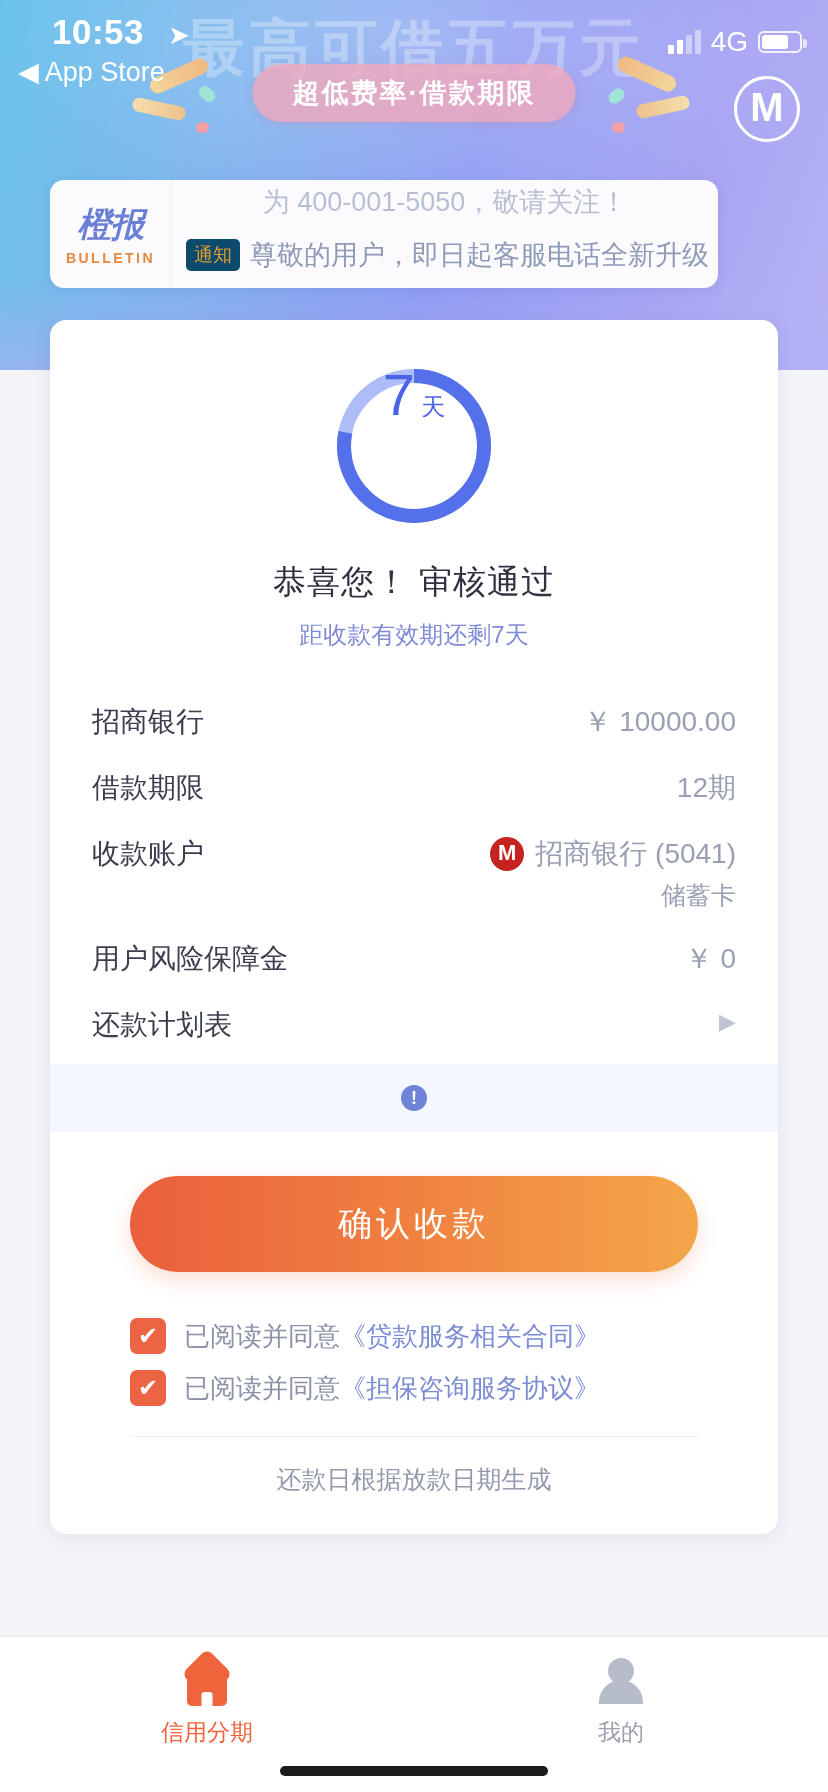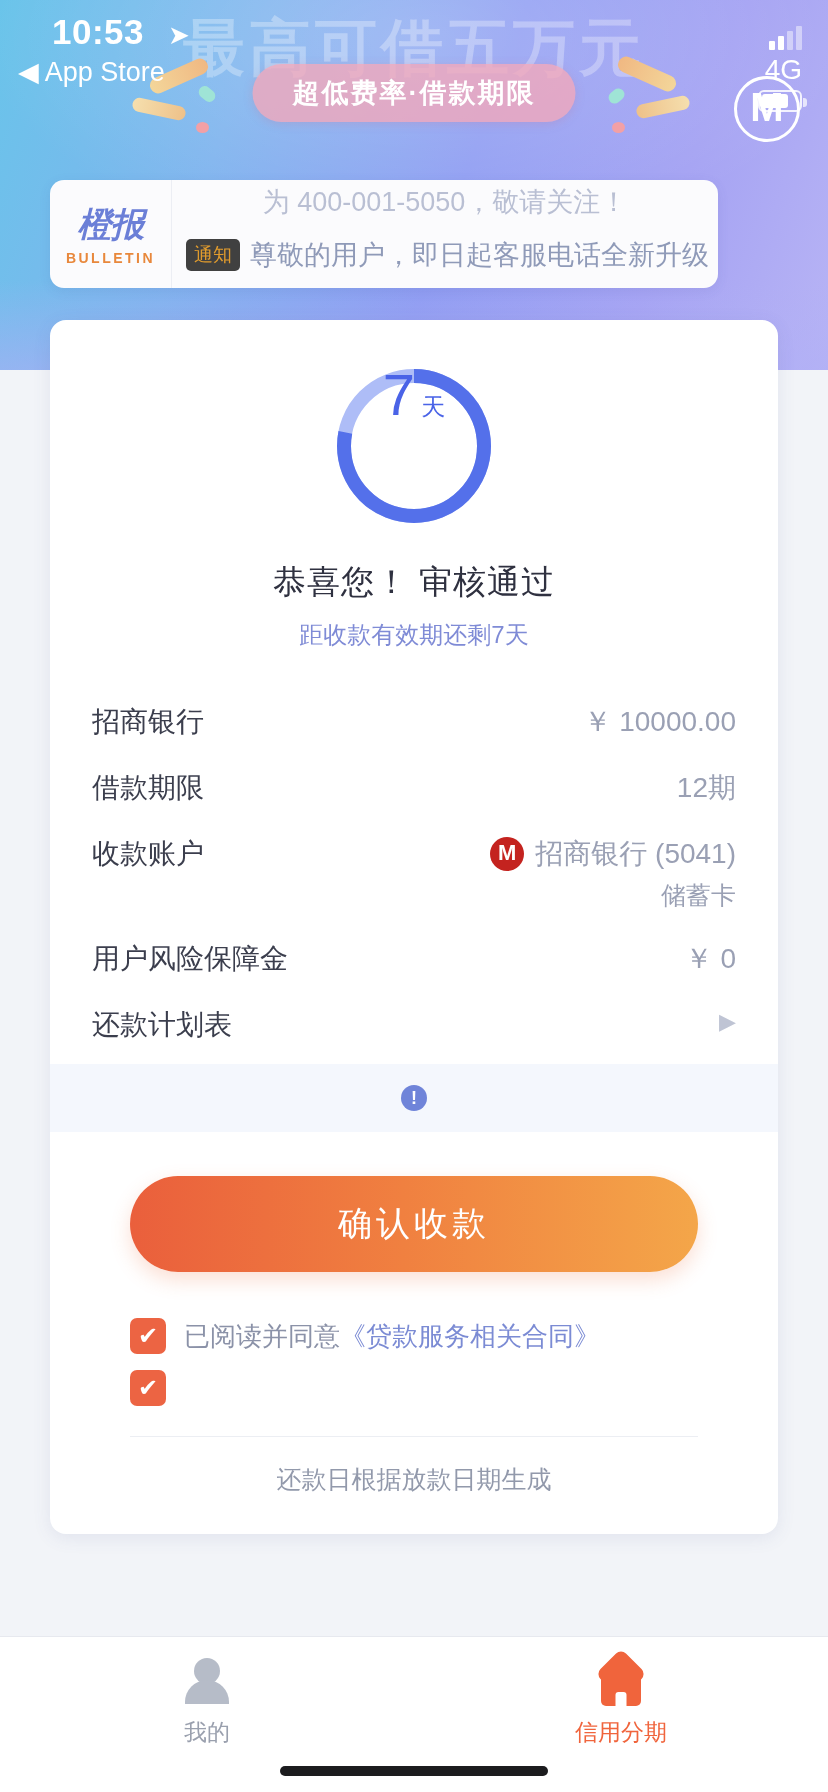--- a/index.html
+++ b/index.html
@@ -58,21 +58,21 @@
   .statusbar { position: absolute; top: 0; left: 0; width: 828px; height: 100px; color: #fff; }
   .sb-time {
     position: absolute; left: 52px; top: 12px;
     font-size: 35px; font-weight: 600; letter-spacing: .5px;
   }
   .sb-loc { position: absolute; left: 168px; top: 20px; font-size: 26px; }
   .sb-back {
     position: absolute; left: 18px; top: 56px;
     font-size: 27px; font-weight: 500; white-space: nowrap;
   }
-  .sb-right { position: absolute; right: 26px; top: 26px; display: flex; align-items: flex-end; gap: 4px; flex-direction: column; }
+  .sb-right { position: absolute; right: 26px; top: 26px; display: flex; align-items: center; gap: 10px; }
   .bars { display: flex; align-items: flex-end; gap: 3px; height: 24px; }
   .bars i { display:block; width: 6px; background: #fff; border-radius: 1px; }
   .bars i:nth-child(1){ height: 9px; }
   .bars i:nth-child(2){ height: 14px; }
   .bars i:nth-child(3){ height: 19px; opacity:.45; }
   .bars i:nth-child(4){ height: 24px; opacity:.45; }
   .net { font-size: 28px; font-weight: 500; }
   .batt { position: relative; width: 44px; height: 22px; border: 2px solid rgba(255,255,255,.85);
           border-radius: 6px; padding: 2px; }
   .batt::after { content:""; position:absolute; right:-7px; top: 6px; width: 4px; height: 9px;
@@ -99,21 +99,21 @@
     align-items: center; justify-content: center; gap: 2px;
     border-right: 1px solid #eceef4;
   }
   .bull-cn { font-size: 34px; font-weight: bold; color: #6b7fd7; font-style: italic; letter-spacing: -1px; }
   .bull-en { font-size: 14px; font-weight: bold; color: #e8883c; letter-spacing: 2.5px; }
   .bull-lines { flex: 1; position: relative; overflow: hidden; }
   .bull-line { position: absolute; left: 0; width: 100%; white-space: nowrap; font-size: 27px; }
   .bull-line-1 { top: 4px; color: #b9bfd3; text-align: center; }
   .bull-line-2 { top: 57px; color: #8f9ab8; display: flex; align-items: center; gap: 10px; padding-left: 14px; }
   .bull-badge {
-    background: #404040; color: #e09b2d; font-size: 19px;
+    background: #0c4a6e; color: #e09b2d; font-size: 19px;
     padding: 3px 8px; border-radius: 5px; flex: 0 0 auto;
   }
 
   
   .card {
     position: absolute; left: 50px; top: 320px; width: 728px;
     background: #fff; border-radius: 16px;
     box-shadow: 0 4px 18px rgba(80,90,150,.10);
     overflow: hidden;
   }
@@ -344,39 +344,42 @@
           <span>✔</span>
         </span>
         <span class="agree-text">
           <span>已阅读并同意</span><span class="agree-link">《贷款服务相关合同》</span>
         </span>
       </div>
       <div class="agree-row">
         <span class="cb">
           <span>✔</span>
         </span>
+        <span class="agree-text">
+          <span>已阅读并同意</span><span class="agree-link">《担保咨询服务协议》</span>
+        </span>
       </div>
     </div>
 
     <div class="note-sep"></div>
     <div class="note">还款日根据放款日期生成</div>
   </div>
 
   <div class="tabbar">
-    <div class="tab tab-idle">
-      <div class="user-icon">
-        <div class="head"></div>
-          <div class="shoulders"></div>
-      </div>
-      <div class="tab-label">我的</div>
-    </div>
     <div class="tab tab-active">
       <div class="home-icon">
         <div class="roof"></div>
           <div class="body"></div>
           <div class="door"></div>
       </div>
       <div class="tab-label">信用分期</div>
     </div>
+    <div class="tab tab-idle">
+      <div class="user-icon">
+        <div class="head"></div>
+          <div class="shoulders"></div>
+      </div>
+      <div class="tab-label">我的</div>
+    </div>
   </div>
 
   <div class="home-bar"></div>
 </div>
 
 </body></html>

